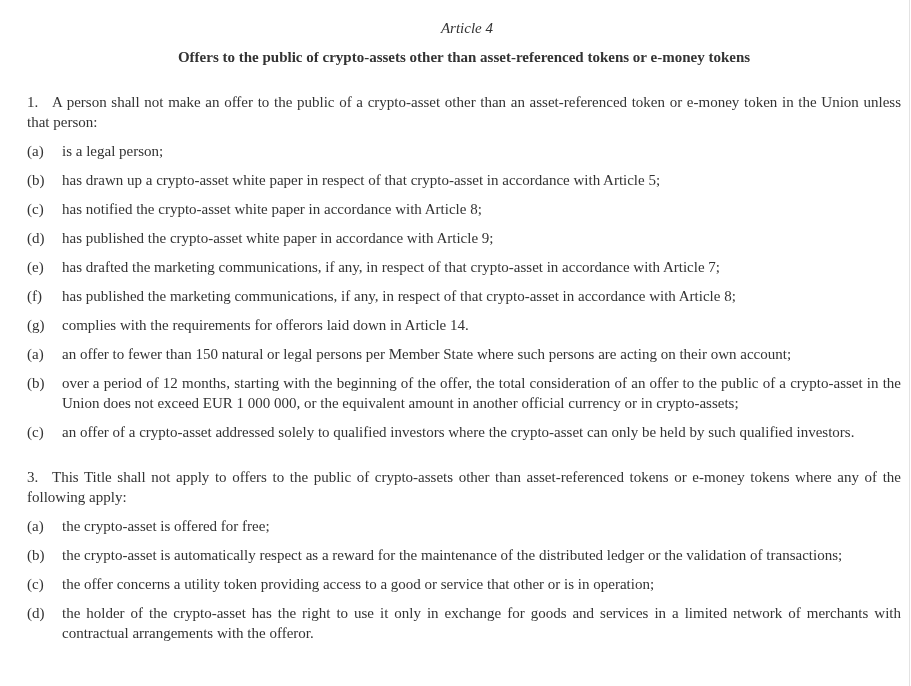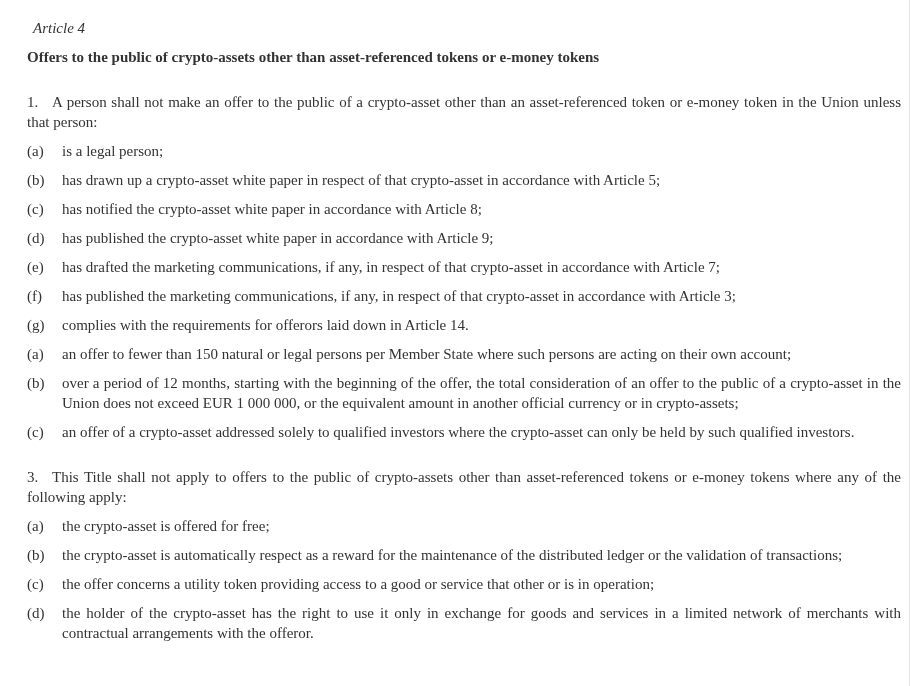--- a/index.html
+++ b/index.html
@@ -3,22 +3,22 @@
   <meta charset="utf-8">
   <style>
     html, body { margin: 0; padding: 0; background: #ffffff; }
     body {
       width: 911px; height: 686px; overflow: hidden; position: relative;
       font-family: "Liberation Serif", "DejaVu Serif", serif;
       color: #333333; font-size: 15px; line-height: 20px;
     }
     .right-rule { position: absolute; top: 0; right: 1px; width: 1px; height: 686px; background: #e3e3e3; }
     .doc { position: absolute; left: 27px; top: 0; width: 874px; }
-    .art-title { font-style: italic; margin-top: 18px; height: 20px; padding-left: 6px; }
-    .art-subtitle { font-weight: bold; margin-top: 9px; height: 20px; }
+    .art-title { text-align: center; font-style: italic; margin-top: 18px; height: 20px; padding-left: 6px; }
+    .art-subtitle { text-align: center; font-weight: bold; margin-top: 9px; height: 20px; }
     .para { margin-top: 25px; text-align: justify; }
     .para .num { display: inline-block; width: 25px; }
     .item { display: flex; margin-top: 9px; text-align: justify; }
     .item .lbl { flex: 0 0 35px; }
     .item .txt { flex: 1; }
   </style>
 </head>
 <body>
 
 <div class="right-rule"></div>
@@ -43,21 +43,21 @@
   <div class="item">
       <span class="lbl">(d)</span>
       <span class="txt">has published the crypto-asset white paper in accordance with Article 9;</span>
     </div>
   <div class="item">
       <span class="lbl">(e)</span>
       <span class="txt">has drafted the marketing communications, if any, in respect of that crypto-asset in accordance with Article 7;</span>
     </div>
   <div class="item">
       <span class="lbl">(f)</span>
-      <span class="txt">has published the marketing communications, if any, in respect of that crypto-asset in accordance with Article 3;</span>
+      <span class="txt">has published the marketing communications, if any, in respect of that crypto-asset in accordance with Article 8;</span>
     </div>
   <div class="item">
       <span class="lbl">(g)</span>
       <span class="txt">complies with the requirements for offerors laid down in Article 14.</span>
     </div>
 
   <div class="item">
       <span class="lbl">(a)</span>
       <span class="txt">an offer to fewer than 150 natural or legal persons per Member State where such persons are acting on their own account;</span>
     </div>

